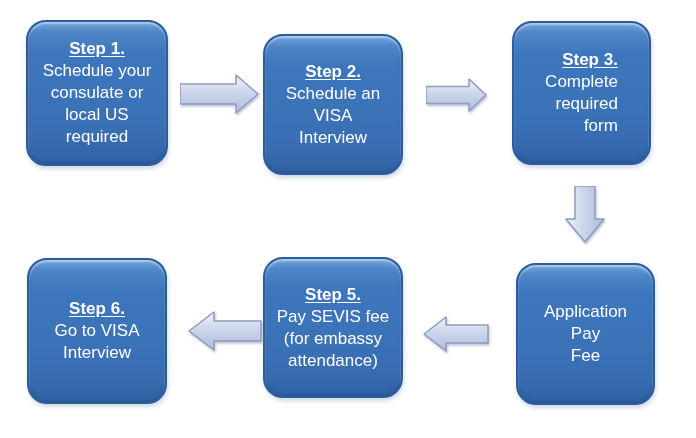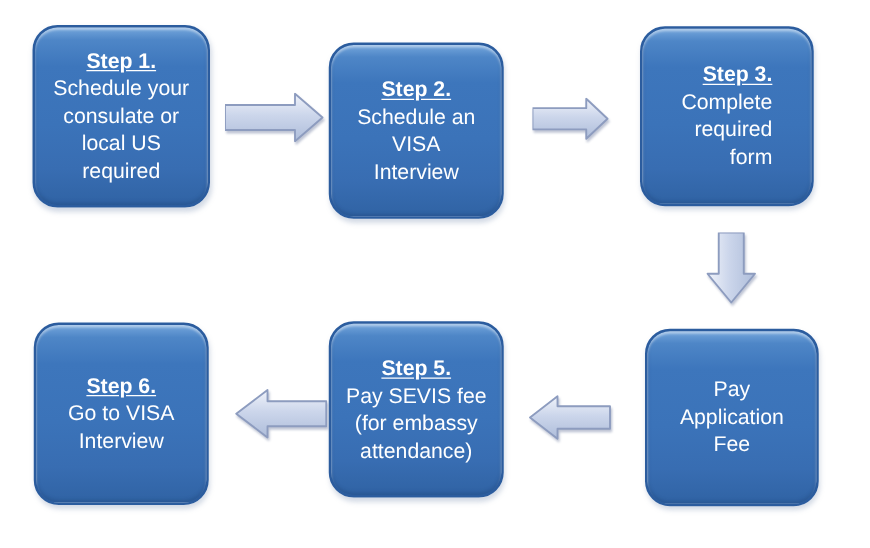--- a/index.html
+++ b/index.html
@@ -113,22 +113,22 @@
       <div>form</div>
     </div>
   </div>
 
   <svg class="arrow" style="left:565px; top:186px;" width="40" height="58" viewBox="0 0 40 58">
     <polygon points="10,0 30,0 30,33 39,33 20,56 1,33 10,33" fill="url(#agh)" stroke="#8d9cbf" stroke-width="1.5" stroke-linejoin="round"></polygon>
   </svg>
 
   <div class="step-box" style="left:516px; top:263px; width:139px; height:142px;">
     <div class="box-text">
+      <div>Application</div>
       <div>Pay</div>
-      <div>Application</div>
       <div>Fee</div>
     </div>
   </div>
 
   <svg class="arrow" style="left:422px; top:316px;" width="67" height="36" viewBox="0 0 67 36">
     <polygon points="66,9 24,9 24,1 2,18 24,35 24,27 66,27" fill="url(#agv)" stroke="#8d9cbf" stroke-width="1.5" stroke-linejoin="round"></polygon>
   </svg>
 
   <div class="step-box" style="left:263px; top:257px; width:140px; height:141px;">
     <div class="box-text">

